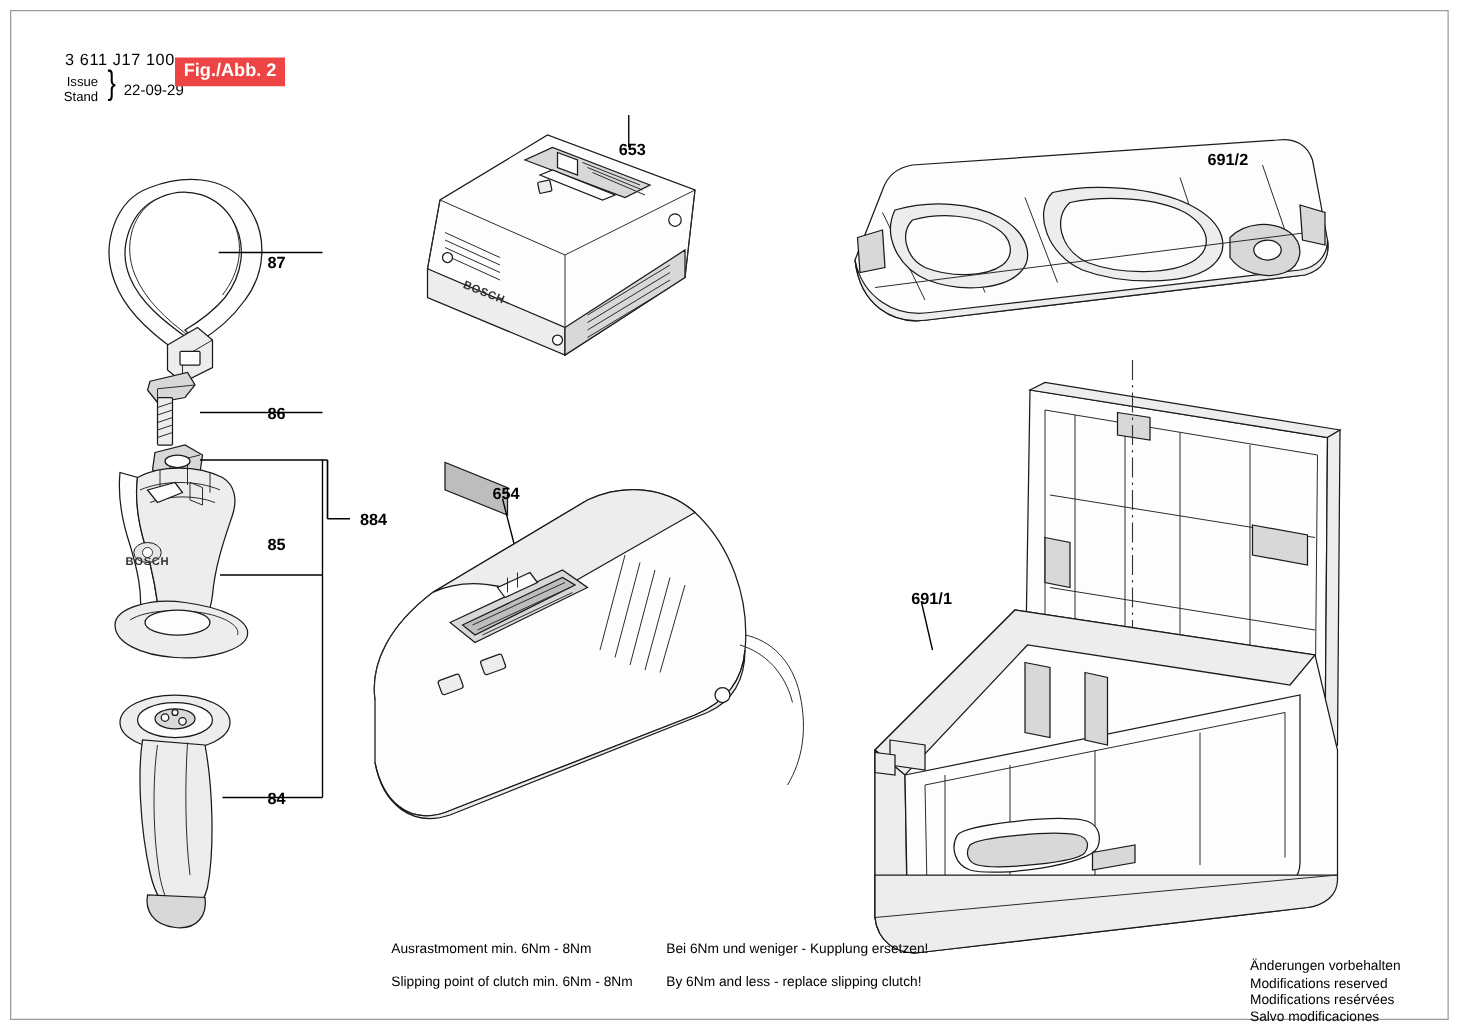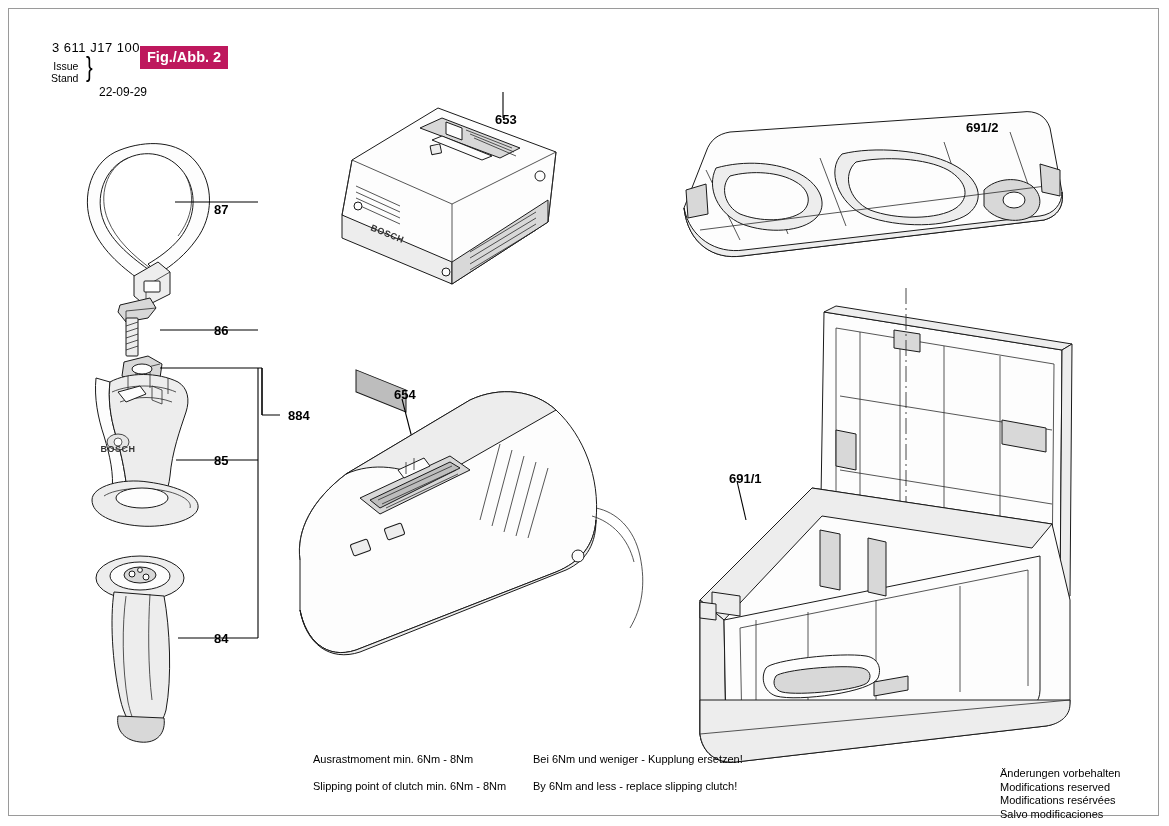--- a/index.html
+++ b/index.html
@@ -66,27 +66,26 @@
     font-size: 20px;
     line-height: 20px;
     transform: scaleY(1.35);
   }
   #header .issue-date {
     position: absolute;
     left: 48px;
     top: 7px;
     font-size: 12px;
     white-space: nowrap;
-    margin-top: 20px;
   }
   #fig-badge {
     position: absolute;
     left: 140px;
     top: 46px;
-    background: #be185d;
+    background: #ef4444;
     color: #ffffff;
     font-size: 14.5px;
     font-weight: bold;
     padding: 3px 7px 4px 7px;
     white-space: nowrap;
   }
   
   .lbl {
     position: absolute;
     font-size: 13px;
@@ -337,21 +336,21 @@
       <path class="lnthin" d="M700 734 L1070 700"></path>
     </g>
   </svg>
 
   <div class="lbl" style="left:495px; top:80px;margin-top:32px;">653</div>
   <div class="lbl" style="left:966px; top:120px;">691/2</div>
   <div class="lbl" style="left:214px; top:202px;">87</div>
   <div class="lbl" style="left:214px; top:323px;text-align:right;">86</div>
   <div class="lbl" style="left:394px; top:387px;">654</div>
   <div class="lbl" style="left:288px; top:408px;">884</div>
-  <div class="lbl" style="left:214px; top:453px;">85</div>
+  <div class="lbl" style="left:214px; top:428px;">85</div>
   <div class="lbl" style="left:729px; top:471px;">691/1</div>
   <div class="lbl" style="left:214px; top:631px;">84</div>
 
   <div class="note" id="note-left">
     <div>Ausrastmoment min. 6Nm - 8Nm</div>
     <div>Slipping point of clutch min. 6Nm - 8Nm</div>
   </div>
   <div class="note" id="note-mid">
     <div>Bei 6Nm und weniger - Kupplung ersetzen!</div>
     <div>By 6Nm and less - replace slipping clutch!</div>

